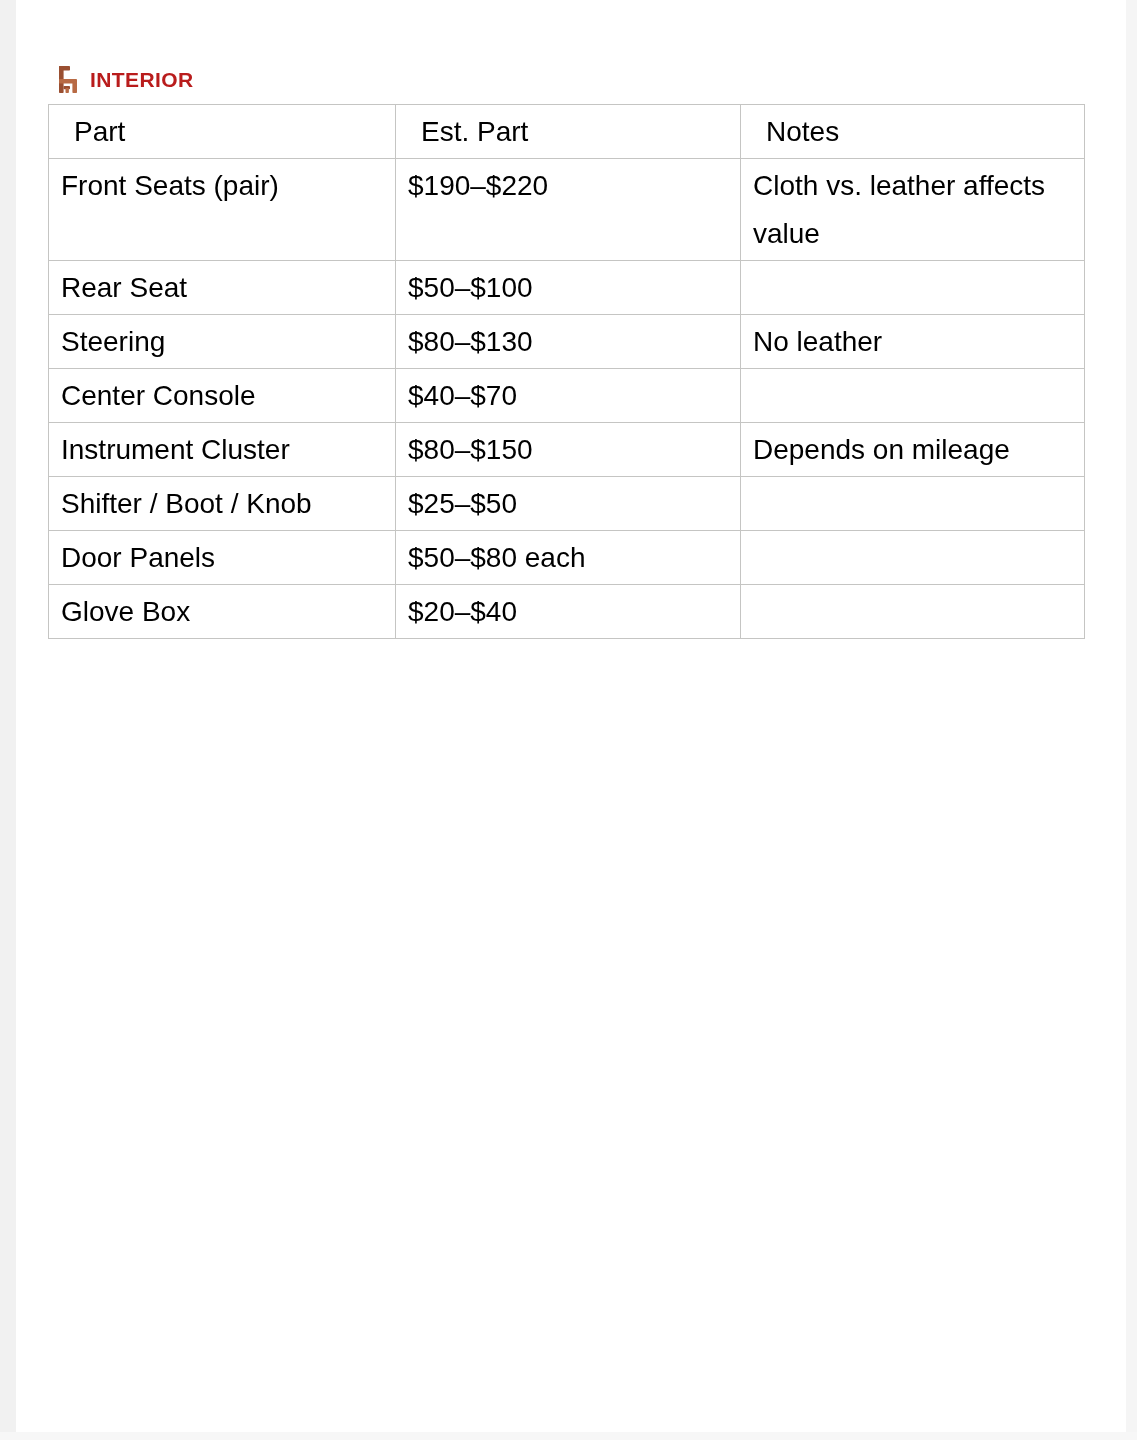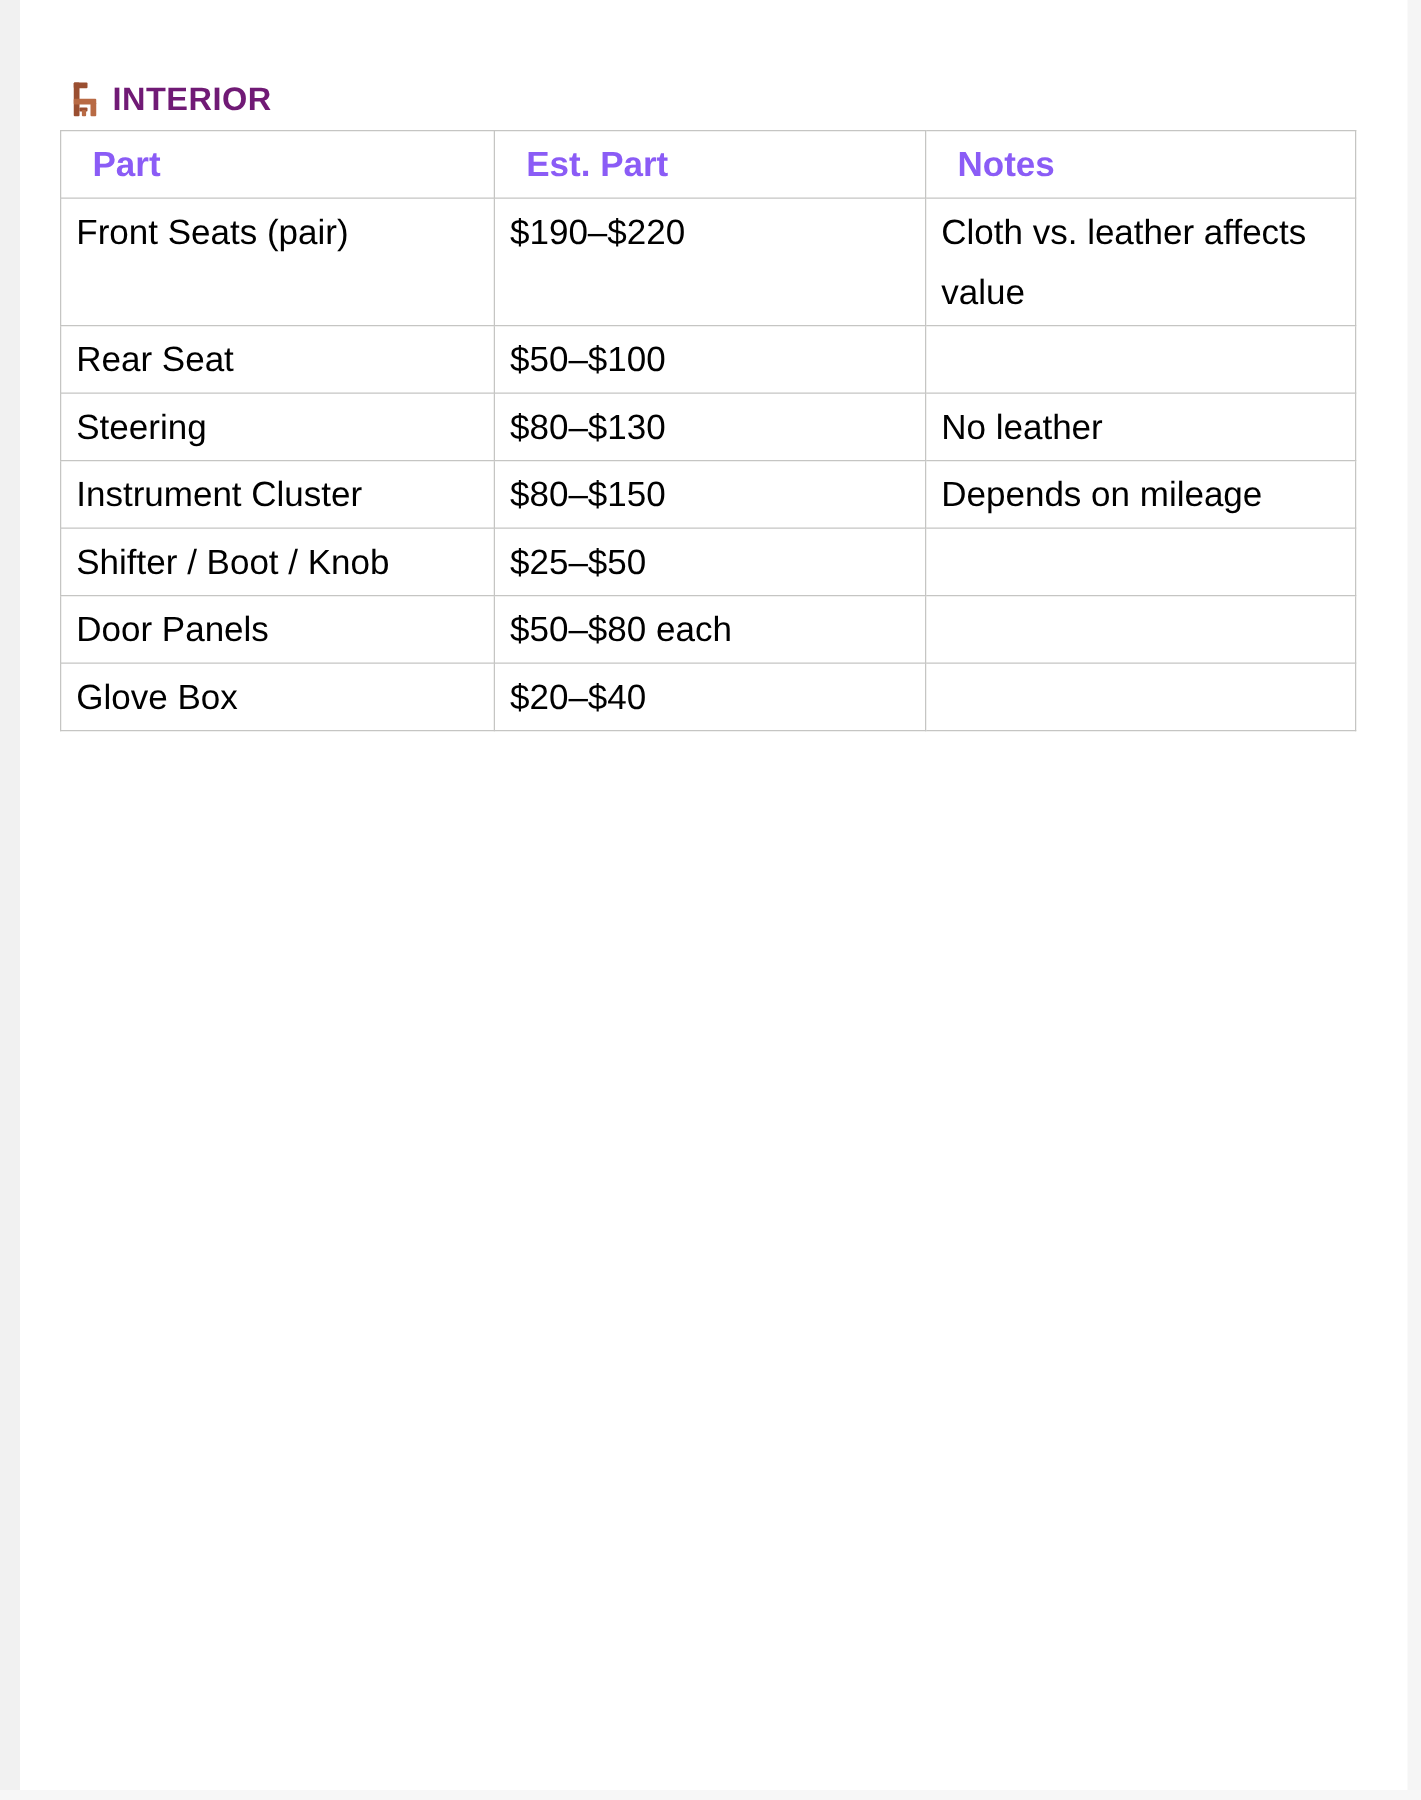--- a/index.html
+++ b/index.html
@@ -44,23 +44,23 @@
     margin-bottom: 9px;
     height: 31px;
   }
   .chair-icon {
     width: 22px;
     height: 30px;
     display: inline-block;
     flex: 0 0 auto;
   }
   .heading-text {
-    font-size: 26px;
+    font-size: 21px;
     font-weight: 700;
-    color: #701a75;
+    color: #b91c1c;
     letter-spacing: 0.4px;
   }
   table.parts {
     border-collapse: collapse;
     table-layout: fixed;
     width: 1036px;
     background: #ffffff;
   }
   table.parts col.c1 { width: 347px; }
   table.parts col.c2 { width: 345px; }
@@ -69,22 +69,22 @@
     border: 1px solid #c5c5c3;
     vertical-align: top;
     text-align: left;
     padding: 3px 14px 2px 12px;
     font-size: 28px;
     line-height: 48px;
     color: #000000;
     overflow: hidden;
   }
   table.parts th {
-    font-weight: 700;
-    color: #8b5cf6;
+    font-weight: 400;
+    color: #000000;
     padding-left: 25px;
   }
 </style>
 </head>
 <body>
 
 <div class="page">
   <div class="edge-left"></div>
   <div class="edge-right"></div>
   <div class="edge-bottom"></div>
@@ -128,20 +128,25 @@
             <td>Rear Seat</td>
             <td>$50–$100</td>
             <td></td>
           </tr>
           <tr>
             <td>Steering</td>
             <td>$80–$130</td>
             <td>No leather</td>
           </tr>
           <tr>
+            <td>Center Console</td>
+            <td>$40–$70</td>
+            <td></td>
+          </tr>
+          <tr>
             <td>Instrument Cluster</td>
             <td>$80–$150</td>
             <td>Depends on mileage</td>
           </tr>
           <tr>
             <td>Shifter / Boot / Knob</td>
             <td>$25–$50</td>
             <td></td>
           </tr>
           <tr>

